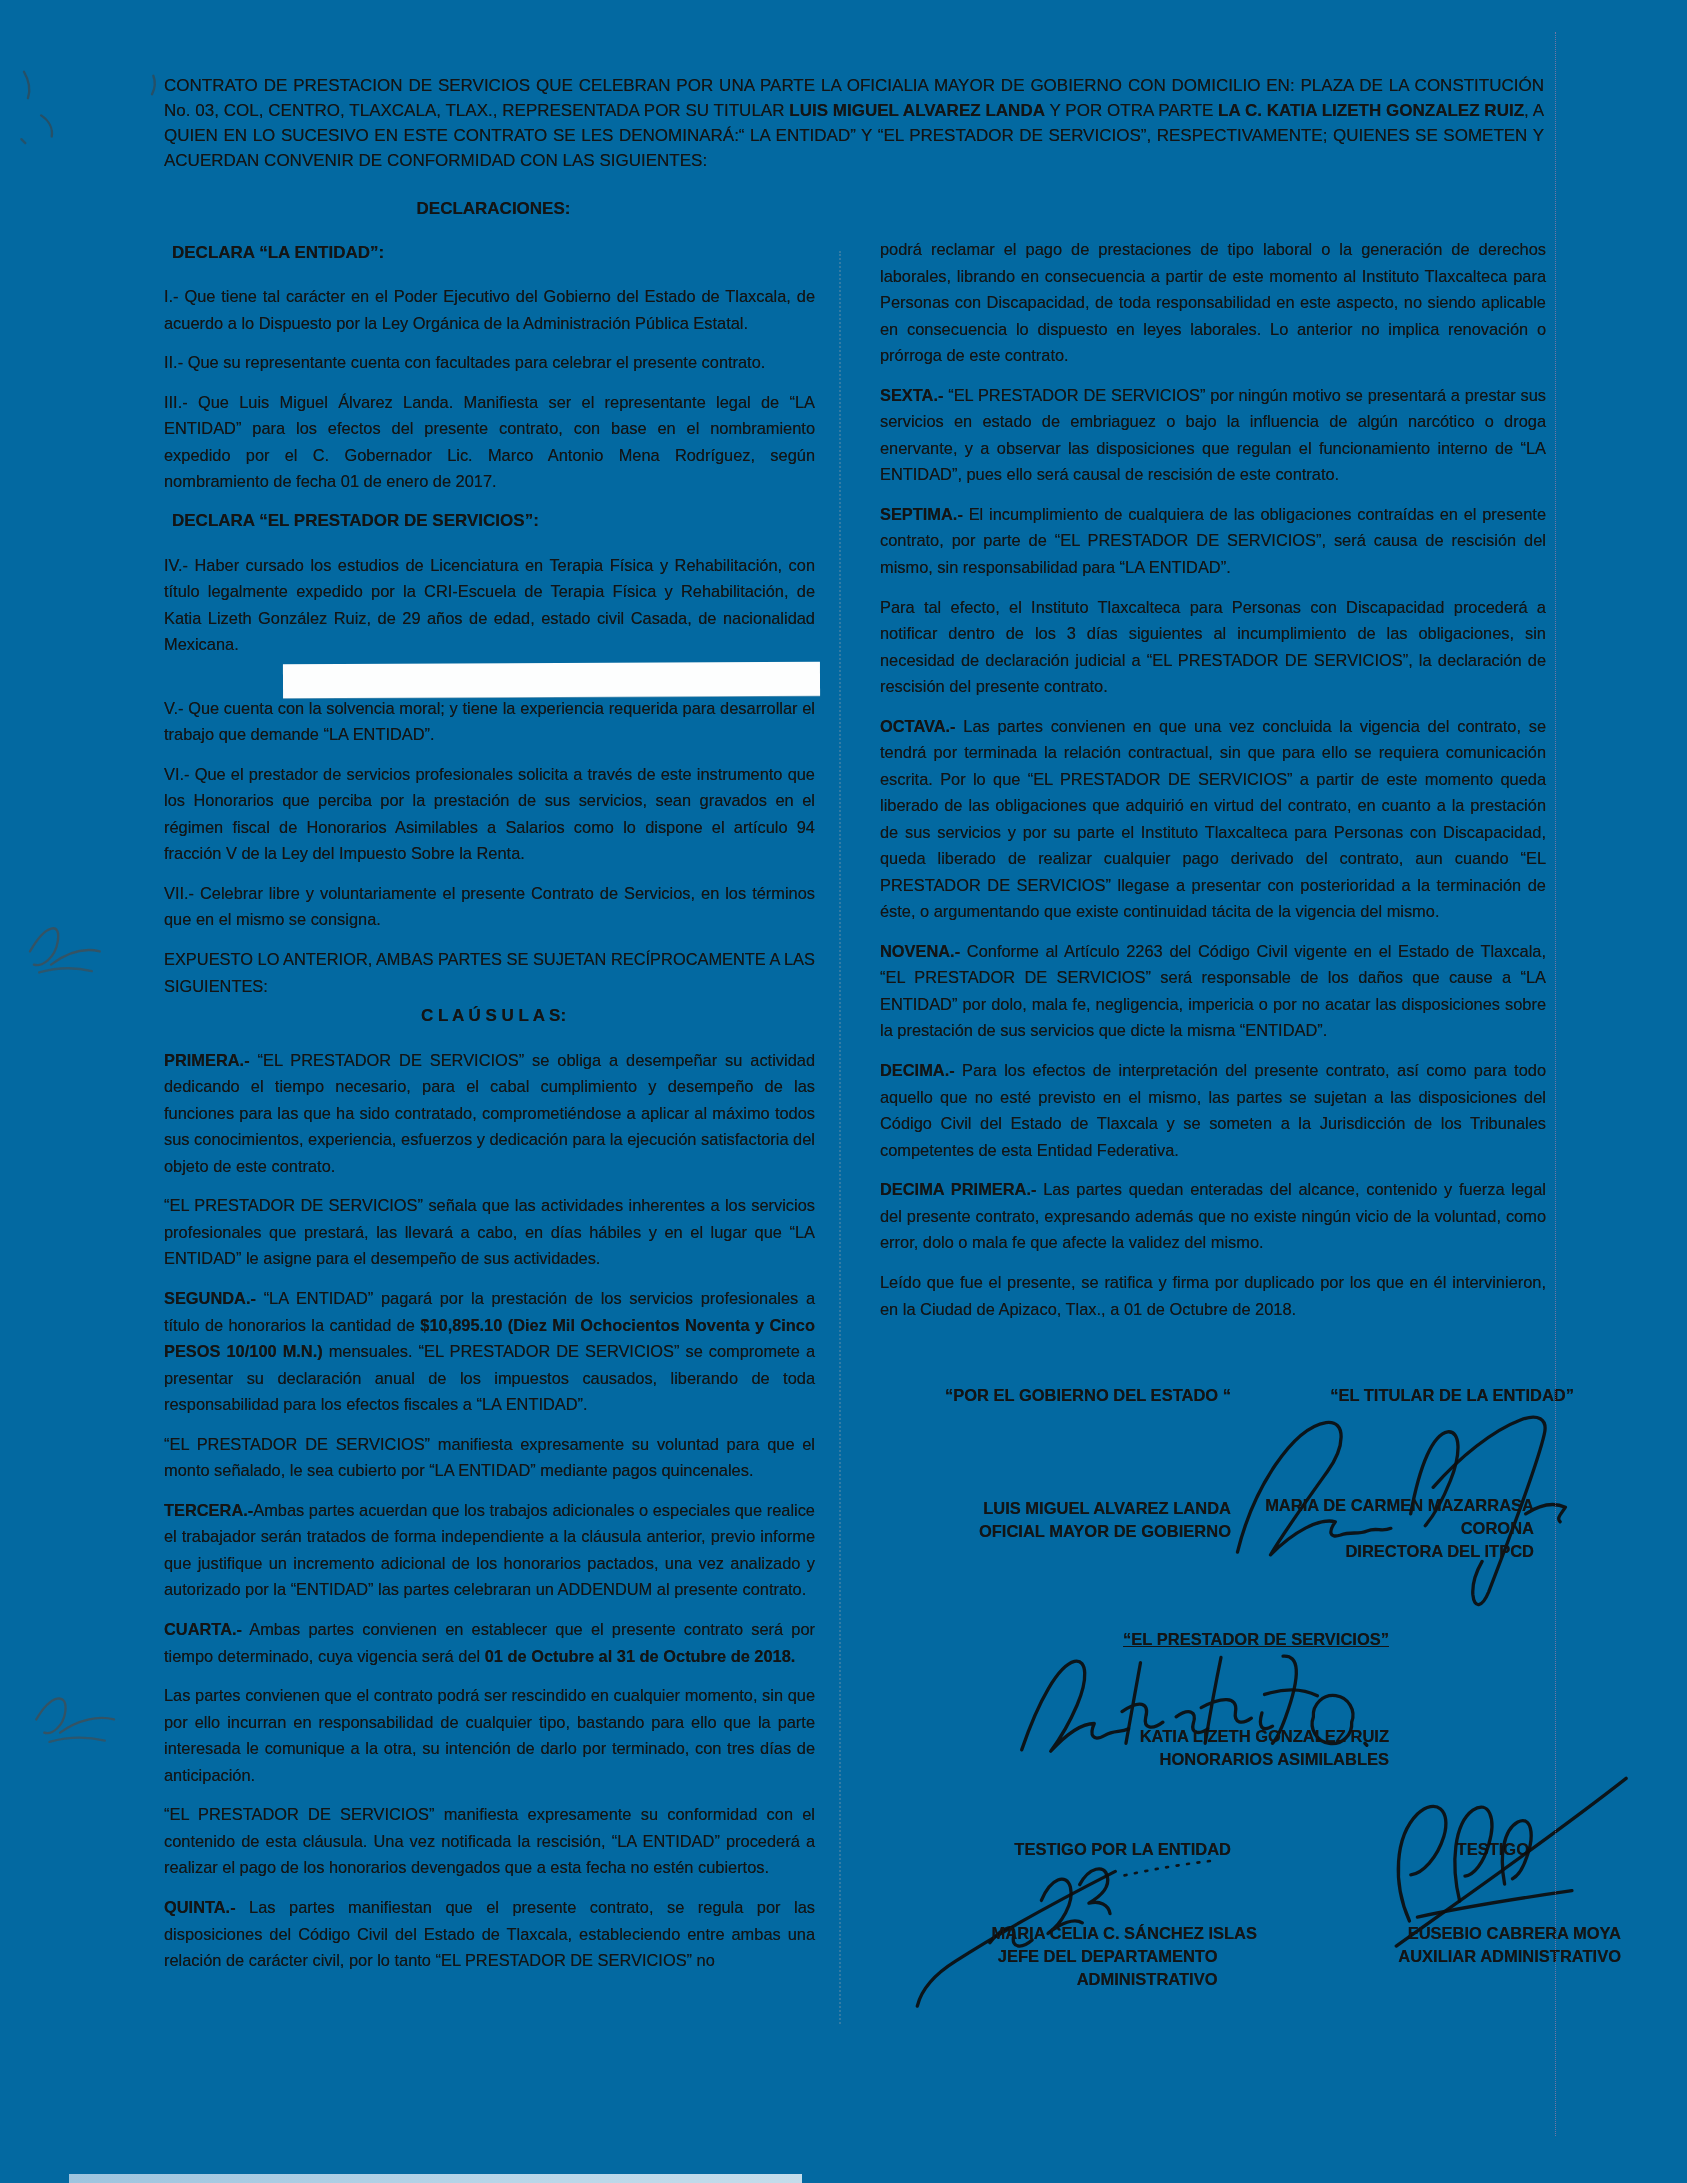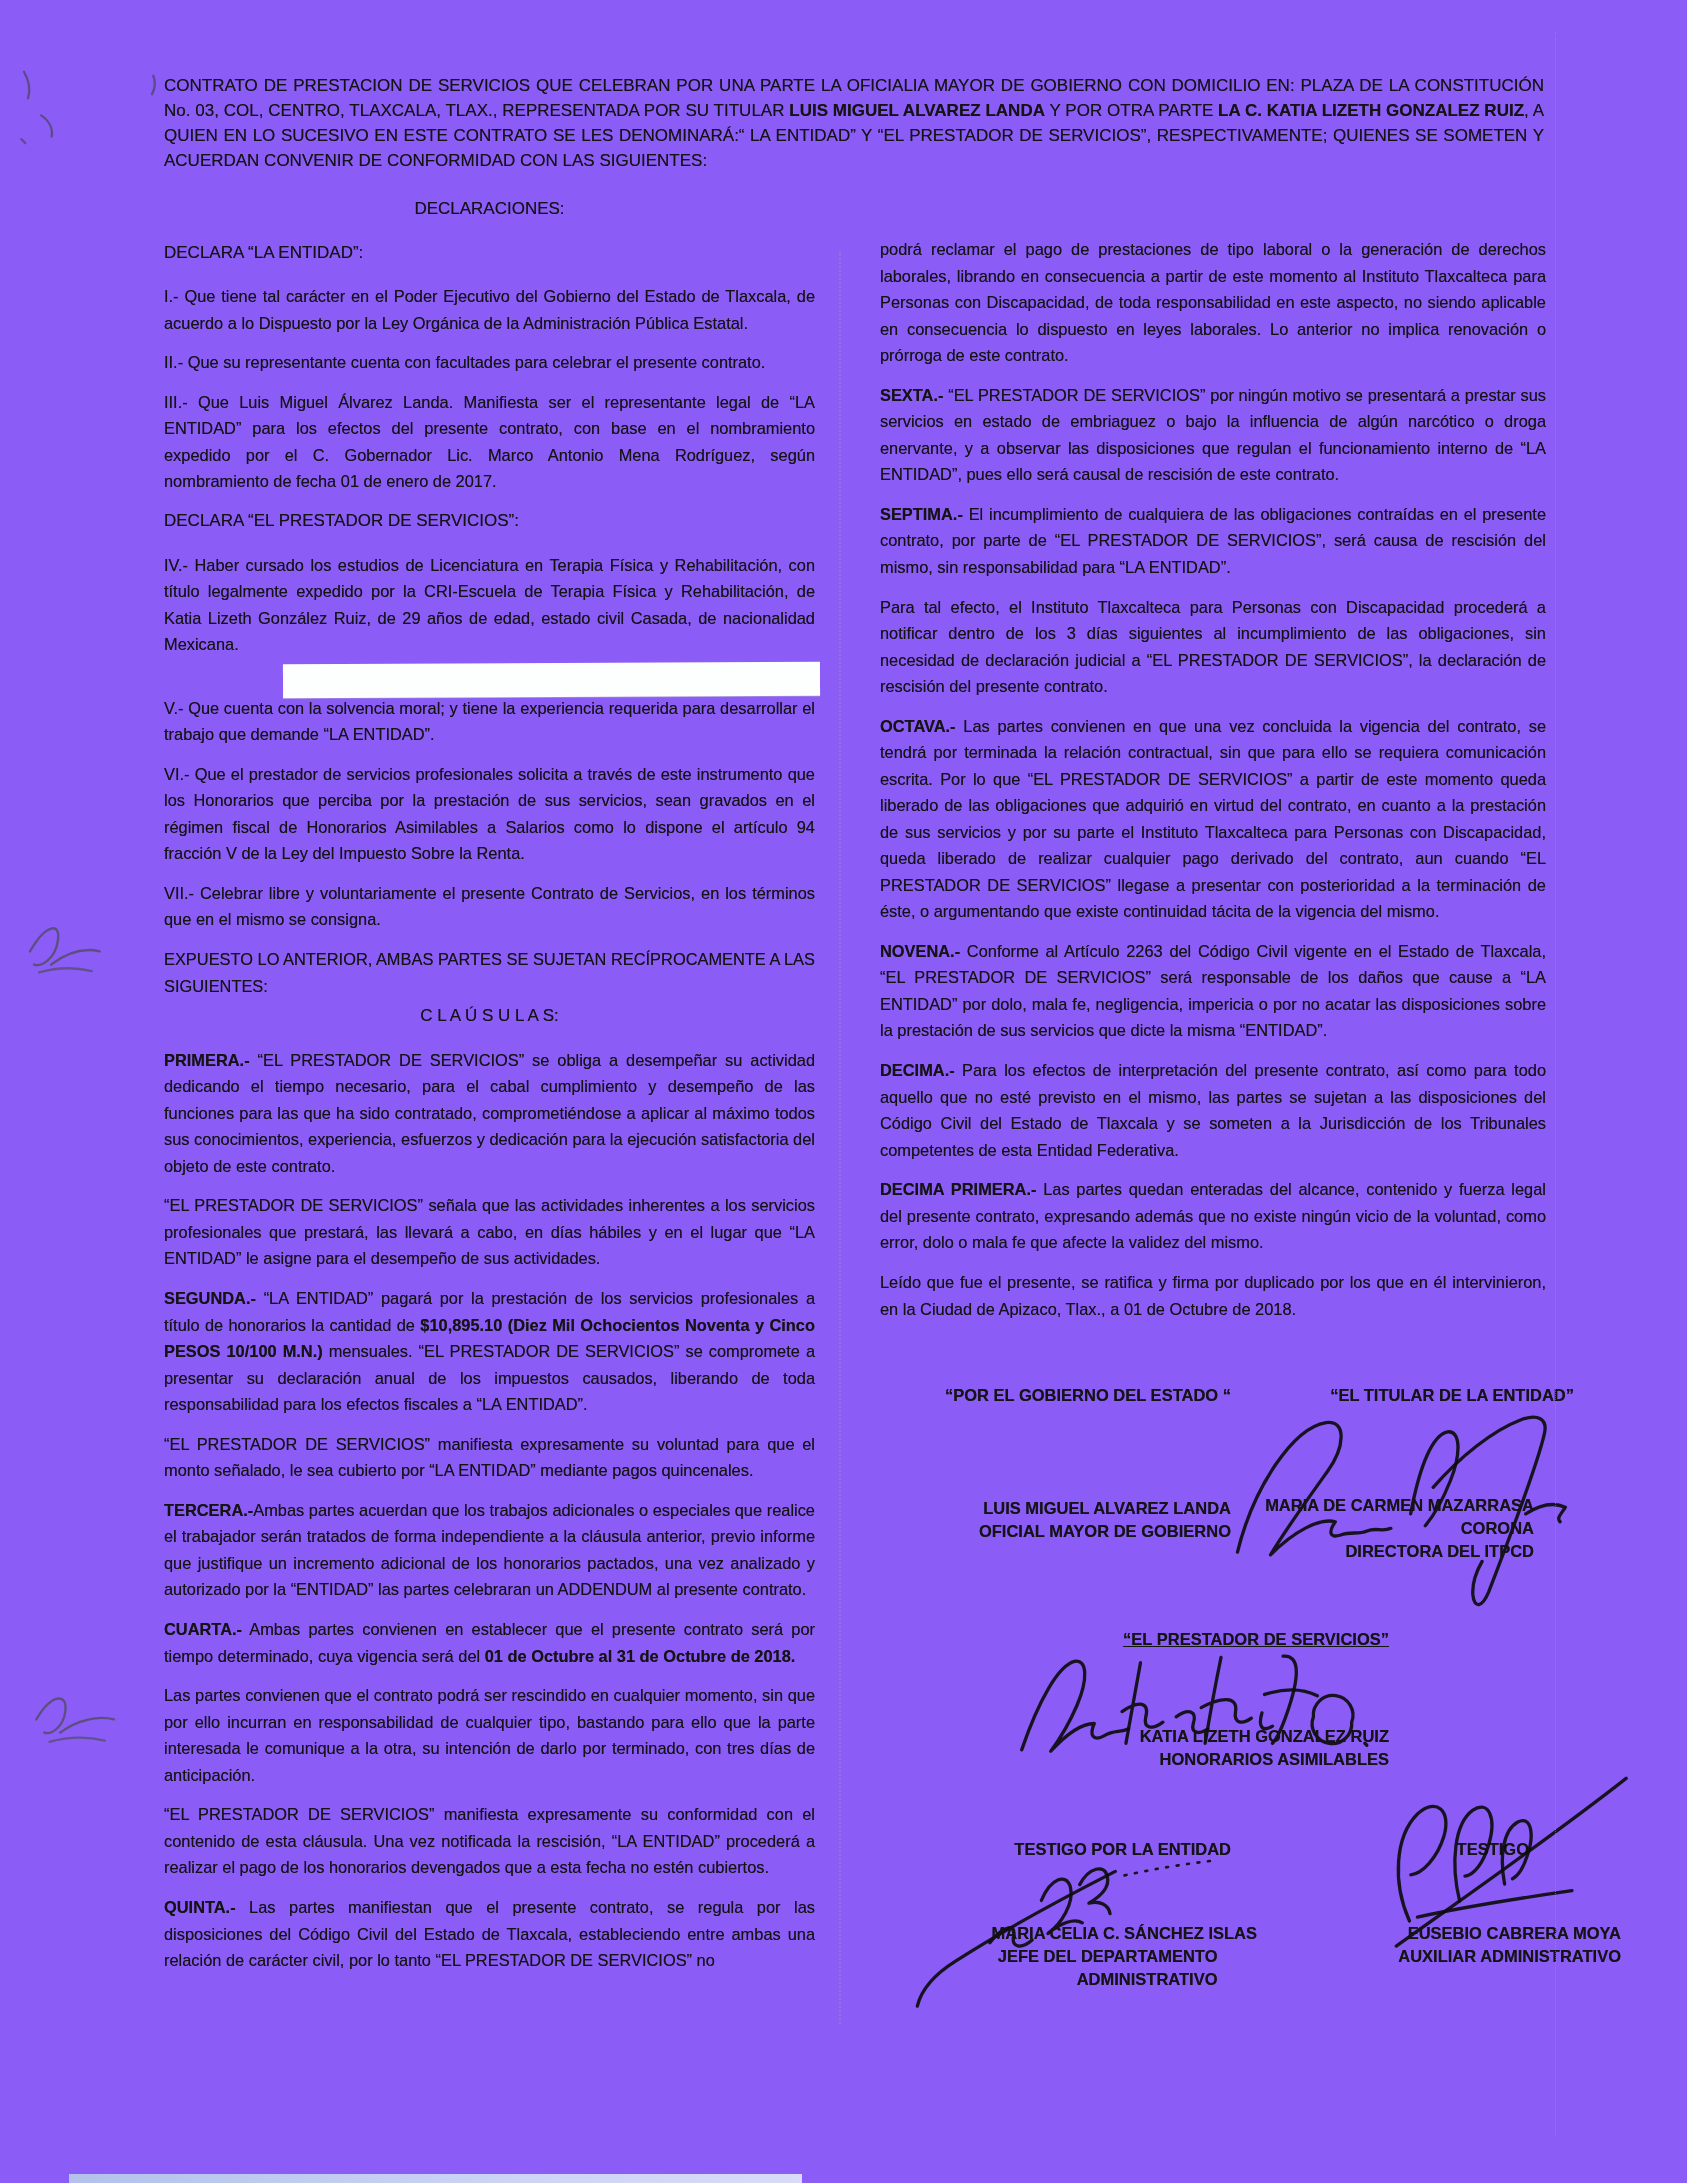--- a/index.html
+++ b/index.html
@@ -1,31 +1,31 @@
 <!DOCTYPE html>
 <html style="font-size:10.6px"><head>
 <meta charset="utf-8">
 <style>
   html,body{margin:0;padding:0;background:#e8e8e8;}
   .page{
     position:relative;width:1687px;height:2183px;margin:0 auto;
-    background:#8b5cf6;color:#141414;overflow:hidden;
+    background:#0369a1;color:#141414;overflow:hidden;
     font-family:"Liberation Sans", sans-serif;
   }
   .ink{ text-shadow:0 0 0.4px rgba(10,10,10,.55); }
   .header{
     position:absolute;left:164px;top:56px;width:1380px;
     font-size:17px;line-height:25px;text-align:justify;
   }
   .col{position:absolute;font-size:16.4px;line-height:26.5px;text-align:justify;}
   .col-left{left:164px;top:196px;width:651px;}
   .col-right{left:880px;top:236px;width:666px;}
   .col p{margin:0 0 13.2px 0;}
   .col p.gap-big{margin-bottom:37px;}
-  .heading{font-weight:normal;margin:0 0 17px 0;font-size:17px;}
+  .heading{font-weight:bold;margin:0 0 17px 8px;font-size:17px;}
   .center{text-align:center;}
   b{font-weight:bold;}
   .sigtext{
     position:absolute;font-weight:bold;font-size:16.5px;line-height:23px;
     text-align:right;
   }
   .sig-svg{position:absolute;pointer-events:none;}
   .sig-svg path{fill:none;stroke:#0d0d0d;stroke-width:5;stroke-linecap:round;stroke-linejoin:round;opacity:.92;}
   .sig-svg path.thin{stroke-width:3.5;}
   .sig-svg path.dotted{stroke-dasharray:3 13;stroke-width:4;}

